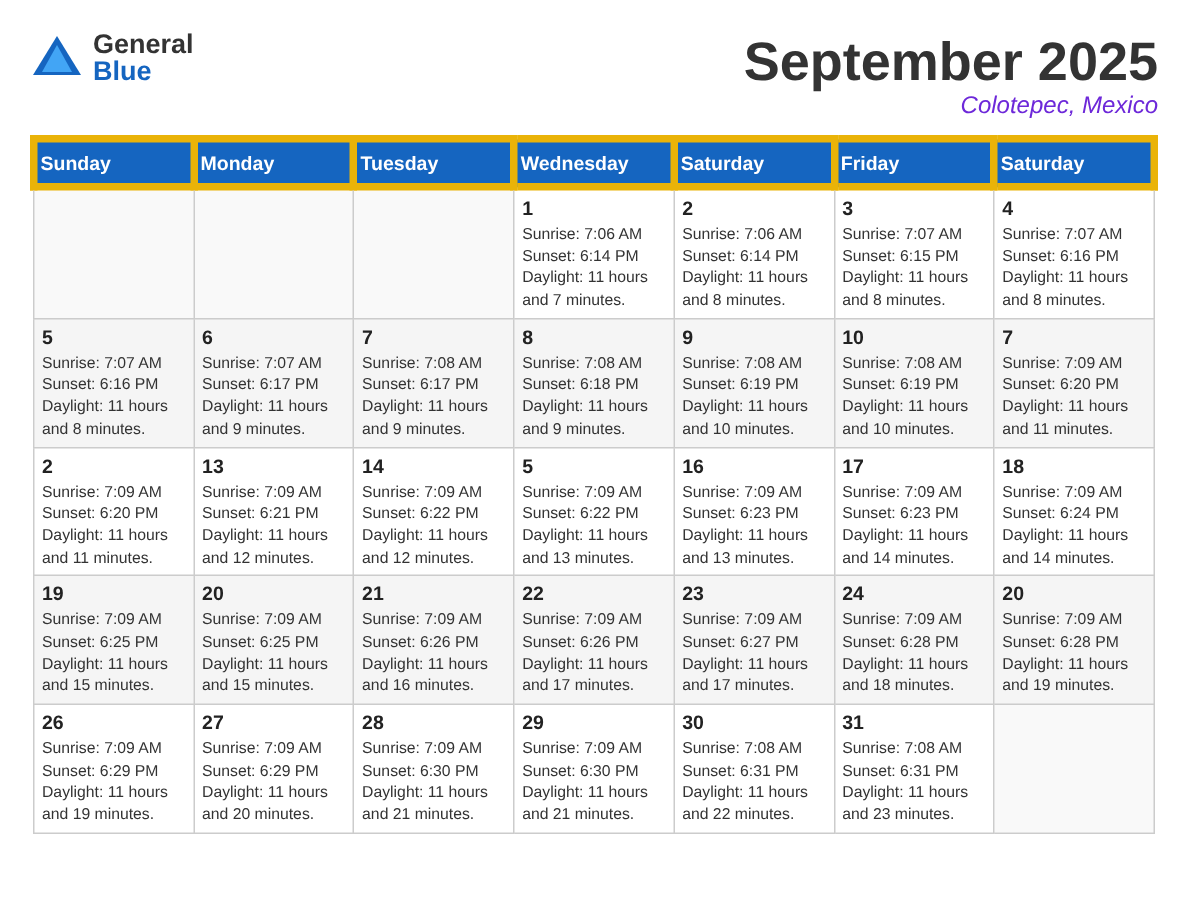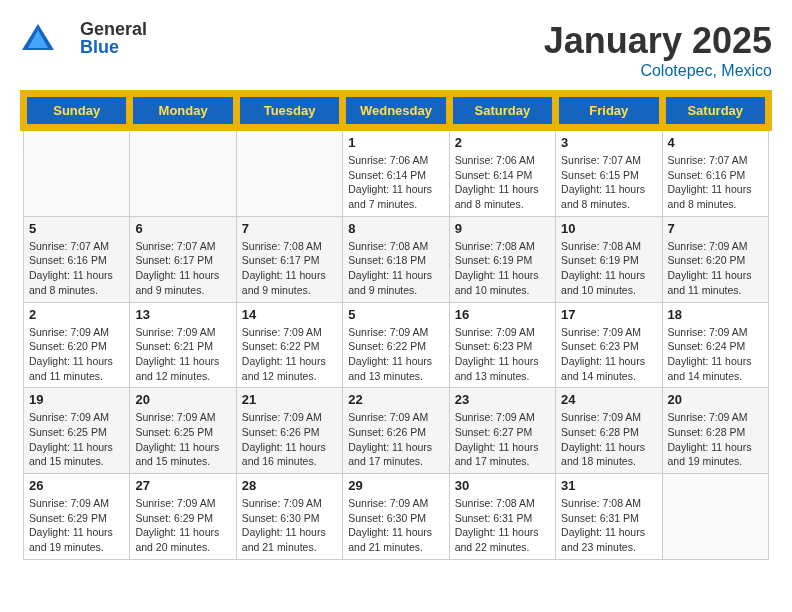--- a/index.html
+++ b/index.html
@@ -12,21 +12,21 @@
     }
     .header {
       display: flex;
       justify-content: space-between;
       align-items: flex-start;
       margin-bottom: 10px;
     }
     .logo {
       display: flex;
       align-items: center;
-      gap: 24px;
+      gap: 6px;
     }
     .logo-text {
       display: flex;
       flex-direction: column;
       line-height: 1;
     }
     .logo-general {
       font-size: 18px;
       font-weight: bold;
       color: #333;
@@ -43,35 +43,36 @@
     .title-area {
       text-align: right;
     }
     .calendar-title {
       font-size: 36px;
       font-weight: bold;
       color: #333;
     }
     .calendar-subtitle {
       font-size: 16px;
-      color: #0369a1;
+      color: #6d28d9;
+      font-style: italic;
     }
     table {
       width: 100%;
       border-collapse: collapse;
       font-size: 11px;
     }
     .day-header {
       background: #1565c0;
-      color: #fde047;
-      text-align: center;
+      color: #ffffff;
+      text-align: left;
       font-weight: bold;
       font-size: 13px;
       padding: 6px 2px;
-      border: 7px solid #eab308;
+      border: 5px solid #eab308;
     }
     td {
       border: 1px solid #ccc;
       vertical-align: top;
       padding: 4px 5px;
       width: calc(100% / 7);
       height: 80px;
       background: #fff;
     }
     td.empty {
@@ -103,21 +104,21 @@
     <svg class="logo-icon" viewBox="0 0 36 36" xmlns="http://www.w3.org/2000/svg">
       <polygon points="18,4 34,30 2,30" fill="#1565c0"></polygon>
       <polygon points="18,10 28,28 8,28" fill="#42a5f5"></polygon>
     </svg>
     <div class="logo-text">
       <span class="logo-general">General</span>
       <span class="logo-blue">Blue</span>
     </div>
   </div>
   <div class="title-area">
-    <div class="calendar-title">January 2025</div>
+    <div class="calendar-title">September 2025</div>
     <div class="calendar-subtitle">Colotepec, Mexico</div>
   </div>
 </div>
 
 <table>
   <thead>
     <tr>
     <th class="day-header">Sunday</th>
         <th class="day-header">Monday</th>
         <th class="day-header">Tuesday</th>

